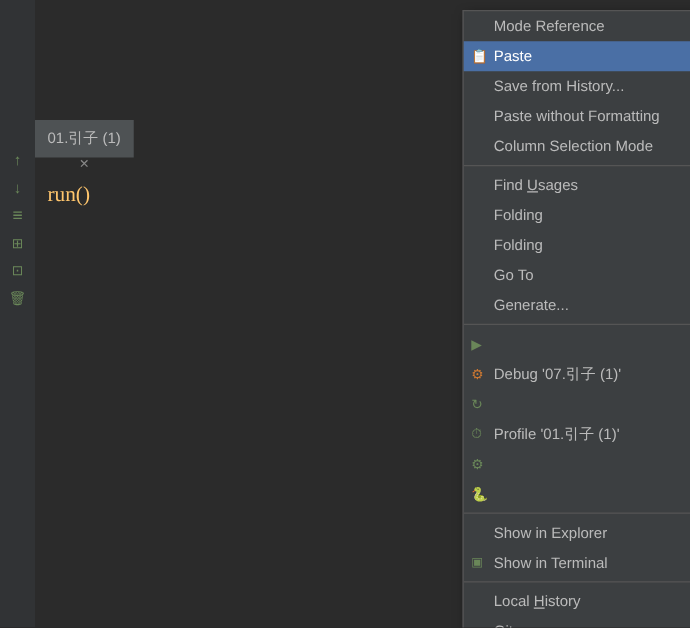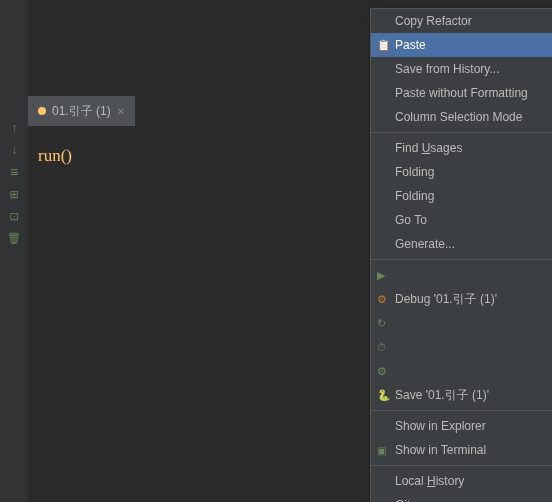--- a/index.html
+++ b/index.html
@@ -68,20 +68,21 @@
     .tab-item {
       display: flex;
       align-items: center;
       padding: 0 10px;
       height: 30px;
       background-color: #4e5254;
       color: #bbbbbb;
       font-size: 12px;
       gap: 6px;
       cursor: pointer;
+      flex-direction: column;
     }
 
     .tab-item .tab-dot {
       width: 8px;
       height: 8px;
       background-color: #ffc66d;
       border-radius: 50%;
     }
 
     .tab-close {
@@ -196,21 +197,21 @@
 
   <div class="editor-content">
     <span class="code-line">run()</span>
   </div>
 
 </div>
 
 <div class="context-menu">
 
   <div class="menu-item">
-    <span>Copy Refactor</span>
+    <span>Mode Reference</span>
   </div>
 
   <div class="menu-item highlighted">
     <span class="item-icon">📋</span>
     <span>Paste</span>
   </div>
 
   <div class="menu-item">
     <span>Save from History...</span>
   </div>
@@ -246,38 +247,38 @@
   </div>
 
   <div class="menu-separator"></div>
 
   <div class="menu-item">
     <span class="item-icon" style="color:#6a8759;">▶</span>
   </div>
 
   <div class="menu-item">
     <span class="item-icon" style="color:#cc7832;">⚙</span>
-    <span>Debug '01.引子 (1)'</span>
+    <span>Debug '07.引子 (1)'</span>
   </div>
 
   <div class="menu-item">
     <span class="item-icon" style="color:#6a8759;">↻</span>
   </div>
 
   <div class="menu-item">
     <span class="item-icon" style="color:#6a8759;">⏱</span>
+    <span>Profile '01.引子 (1)'</span>
   </div>
 
   <div class="menu-item">
     <span class="item-icon" style="color:#6a8759;">⚙</span>
   </div>
 
   <div class="menu-item">
     <span class="item-icon" style="color:#ffc66d;">🐍</span>
-    <span>Save '01.引子 (1)'</span>
   </div>
 
   <div class="menu-separator"></div>
 
   <div class="menu-item">
     <span>Show in Explorer</span>
   </div>
 
   <div class="menu-item">
     <span class="item-icon" style="color:#6a8759; font-size:10px;">▣</span>

